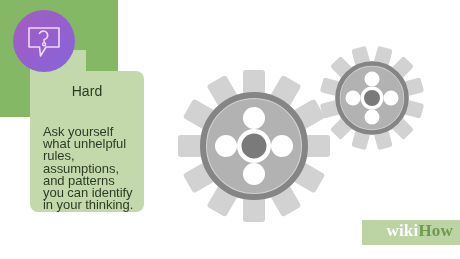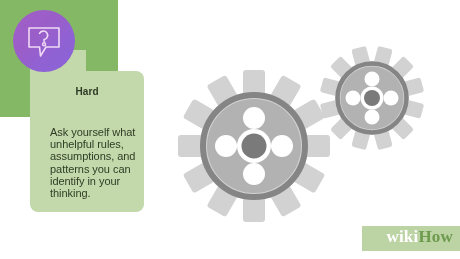--- a/index.html
+++ b/index.html
@@ -58,32 +58,32 @@
     background: #c3d9ab;
     border-bottom-left-radius: 8px;
   }
 
   .card-title {
     position: absolute;
     left: 30px;
     top: 84px;
     width: 114px;
     text-align: center;
-    font-size: 10px;
+    font-size: 14px;
     line-height: 15px;
-    font-weight: bold;
+    font-weight: normal;
     color: #2d3b24;
     letter-spacing: 0.1px;
   }
   .card-body {
     position: absolute;
-    left: 50px;
+    left: 43px;
     top: 126px;
     width: 92px;
-    font-size: 11px;
+    font-size: 13px;
     line-height: 12.2px;
     color: #2f3d26;
     letter-spacing: -0.05px;
   }
 
   
   .badge {
     position: absolute;
     left: 13px;
     top: 10px;
@@ -98,21 +98,21 @@
   .badge svg { display: block; }
 
   
   .gear { position: absolute; }
   .gear svg { display: block; }
 
   
   .watermark {
     position: absolute;
     right: 0;
-    bottom: 8px;
+    bottom: 14px;
     width: 98px;
     height: 25px;
     overflow: hidden;
     text-align: center;
   }
   .watermark-band {
     position: absolute;
     right: 0;
     bottom: 0;
     width: 108px;

